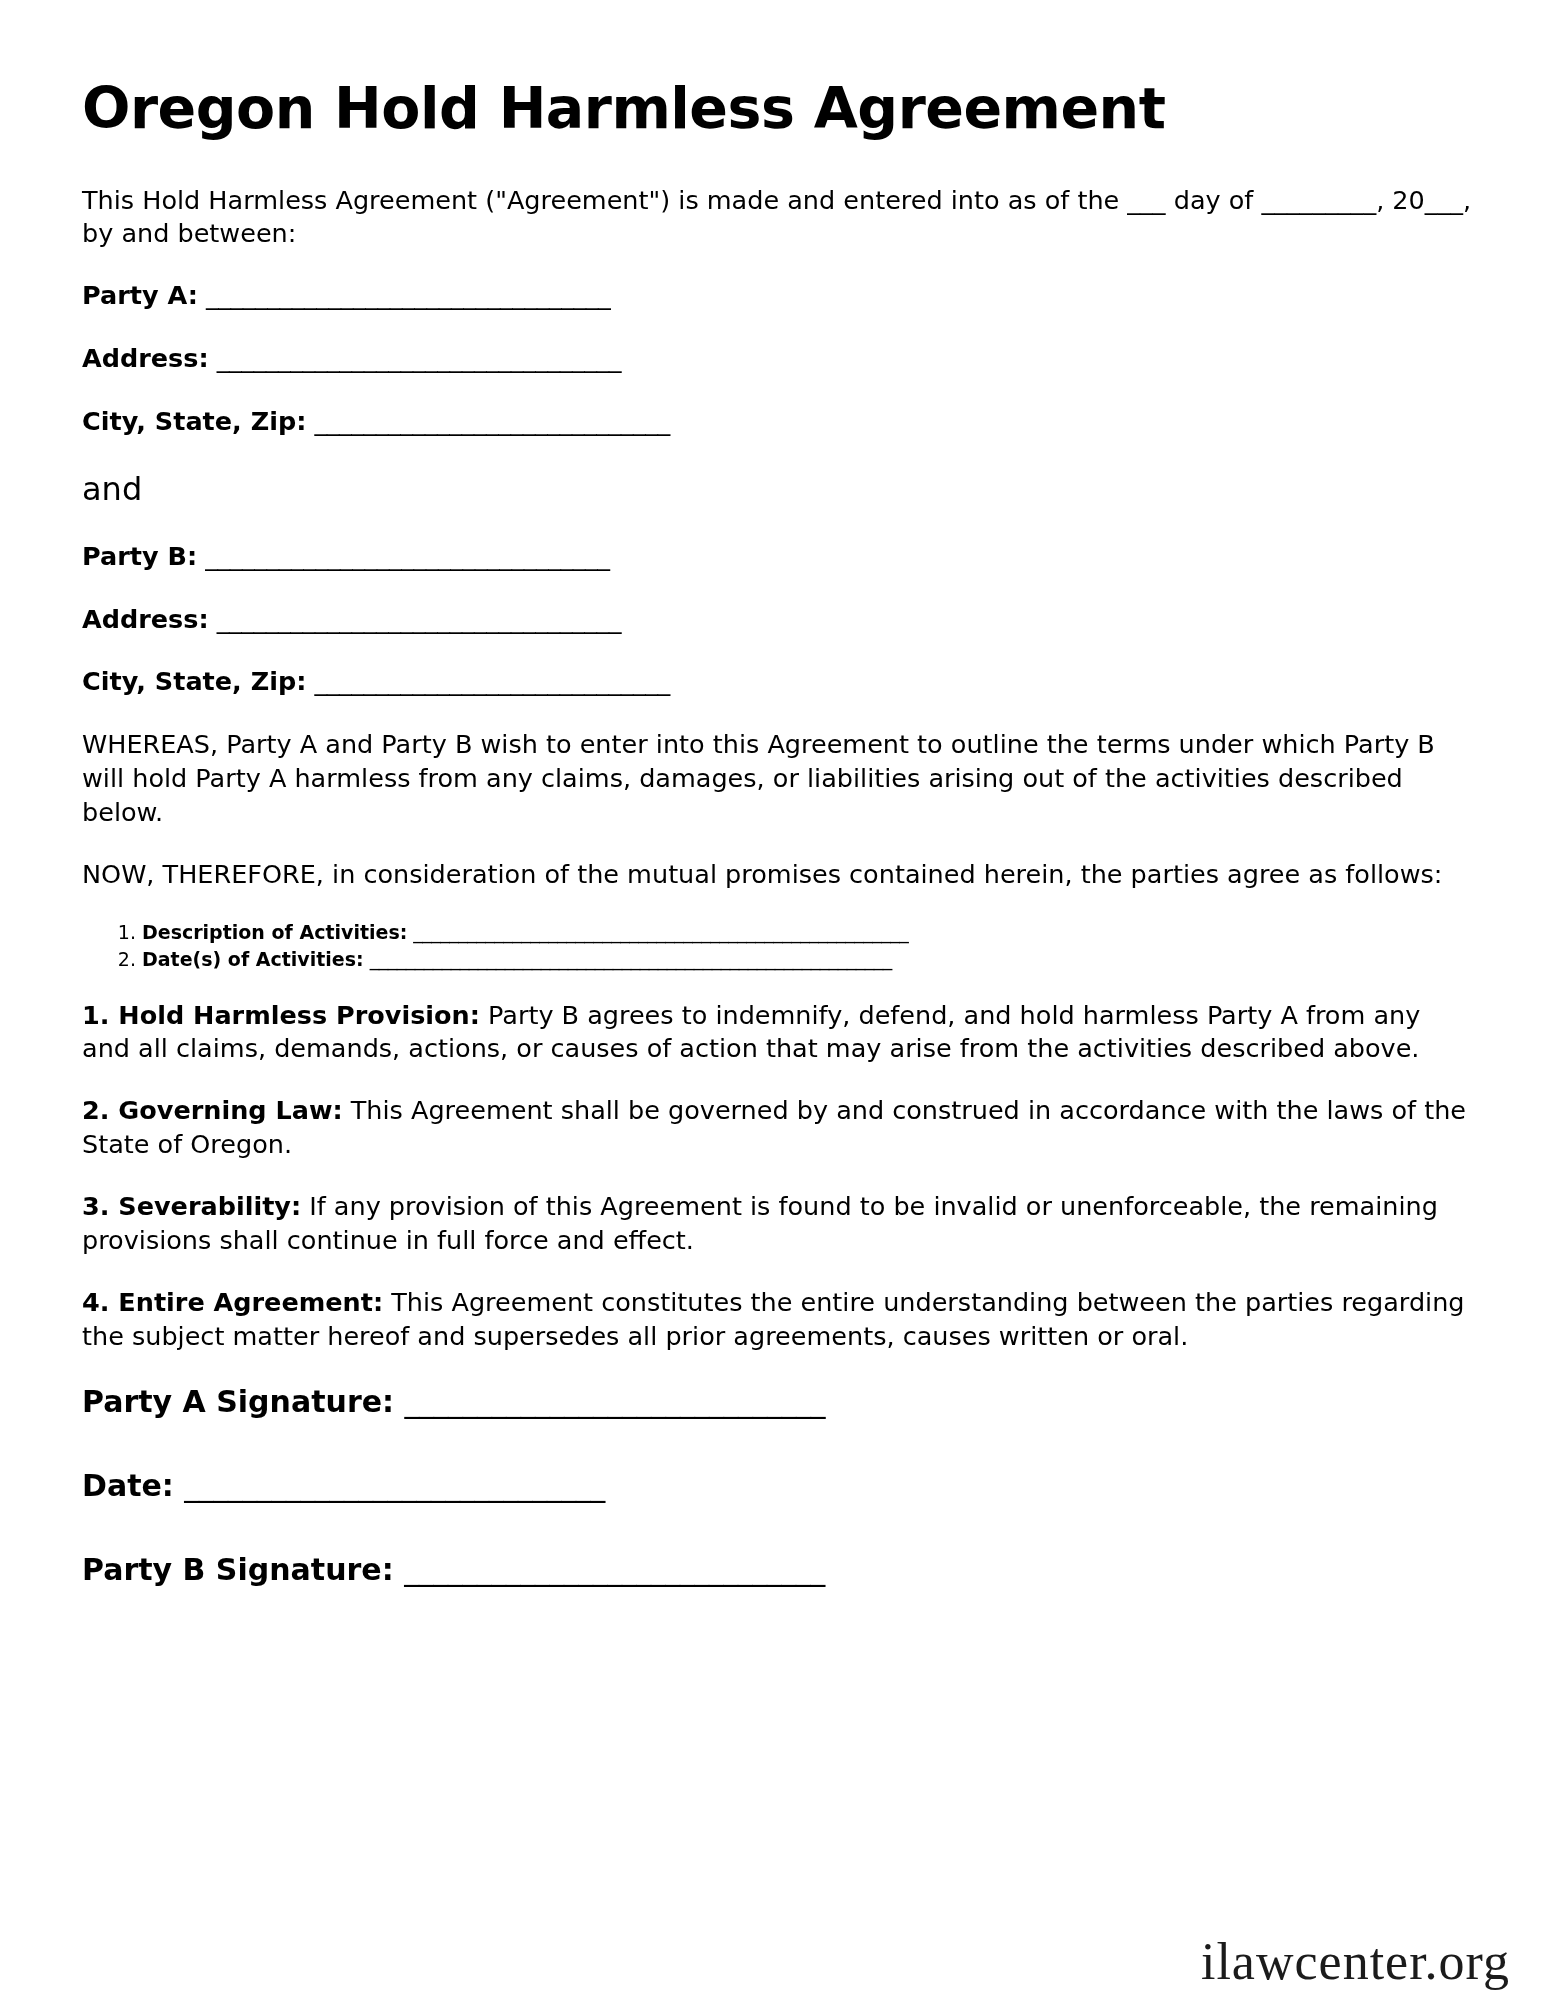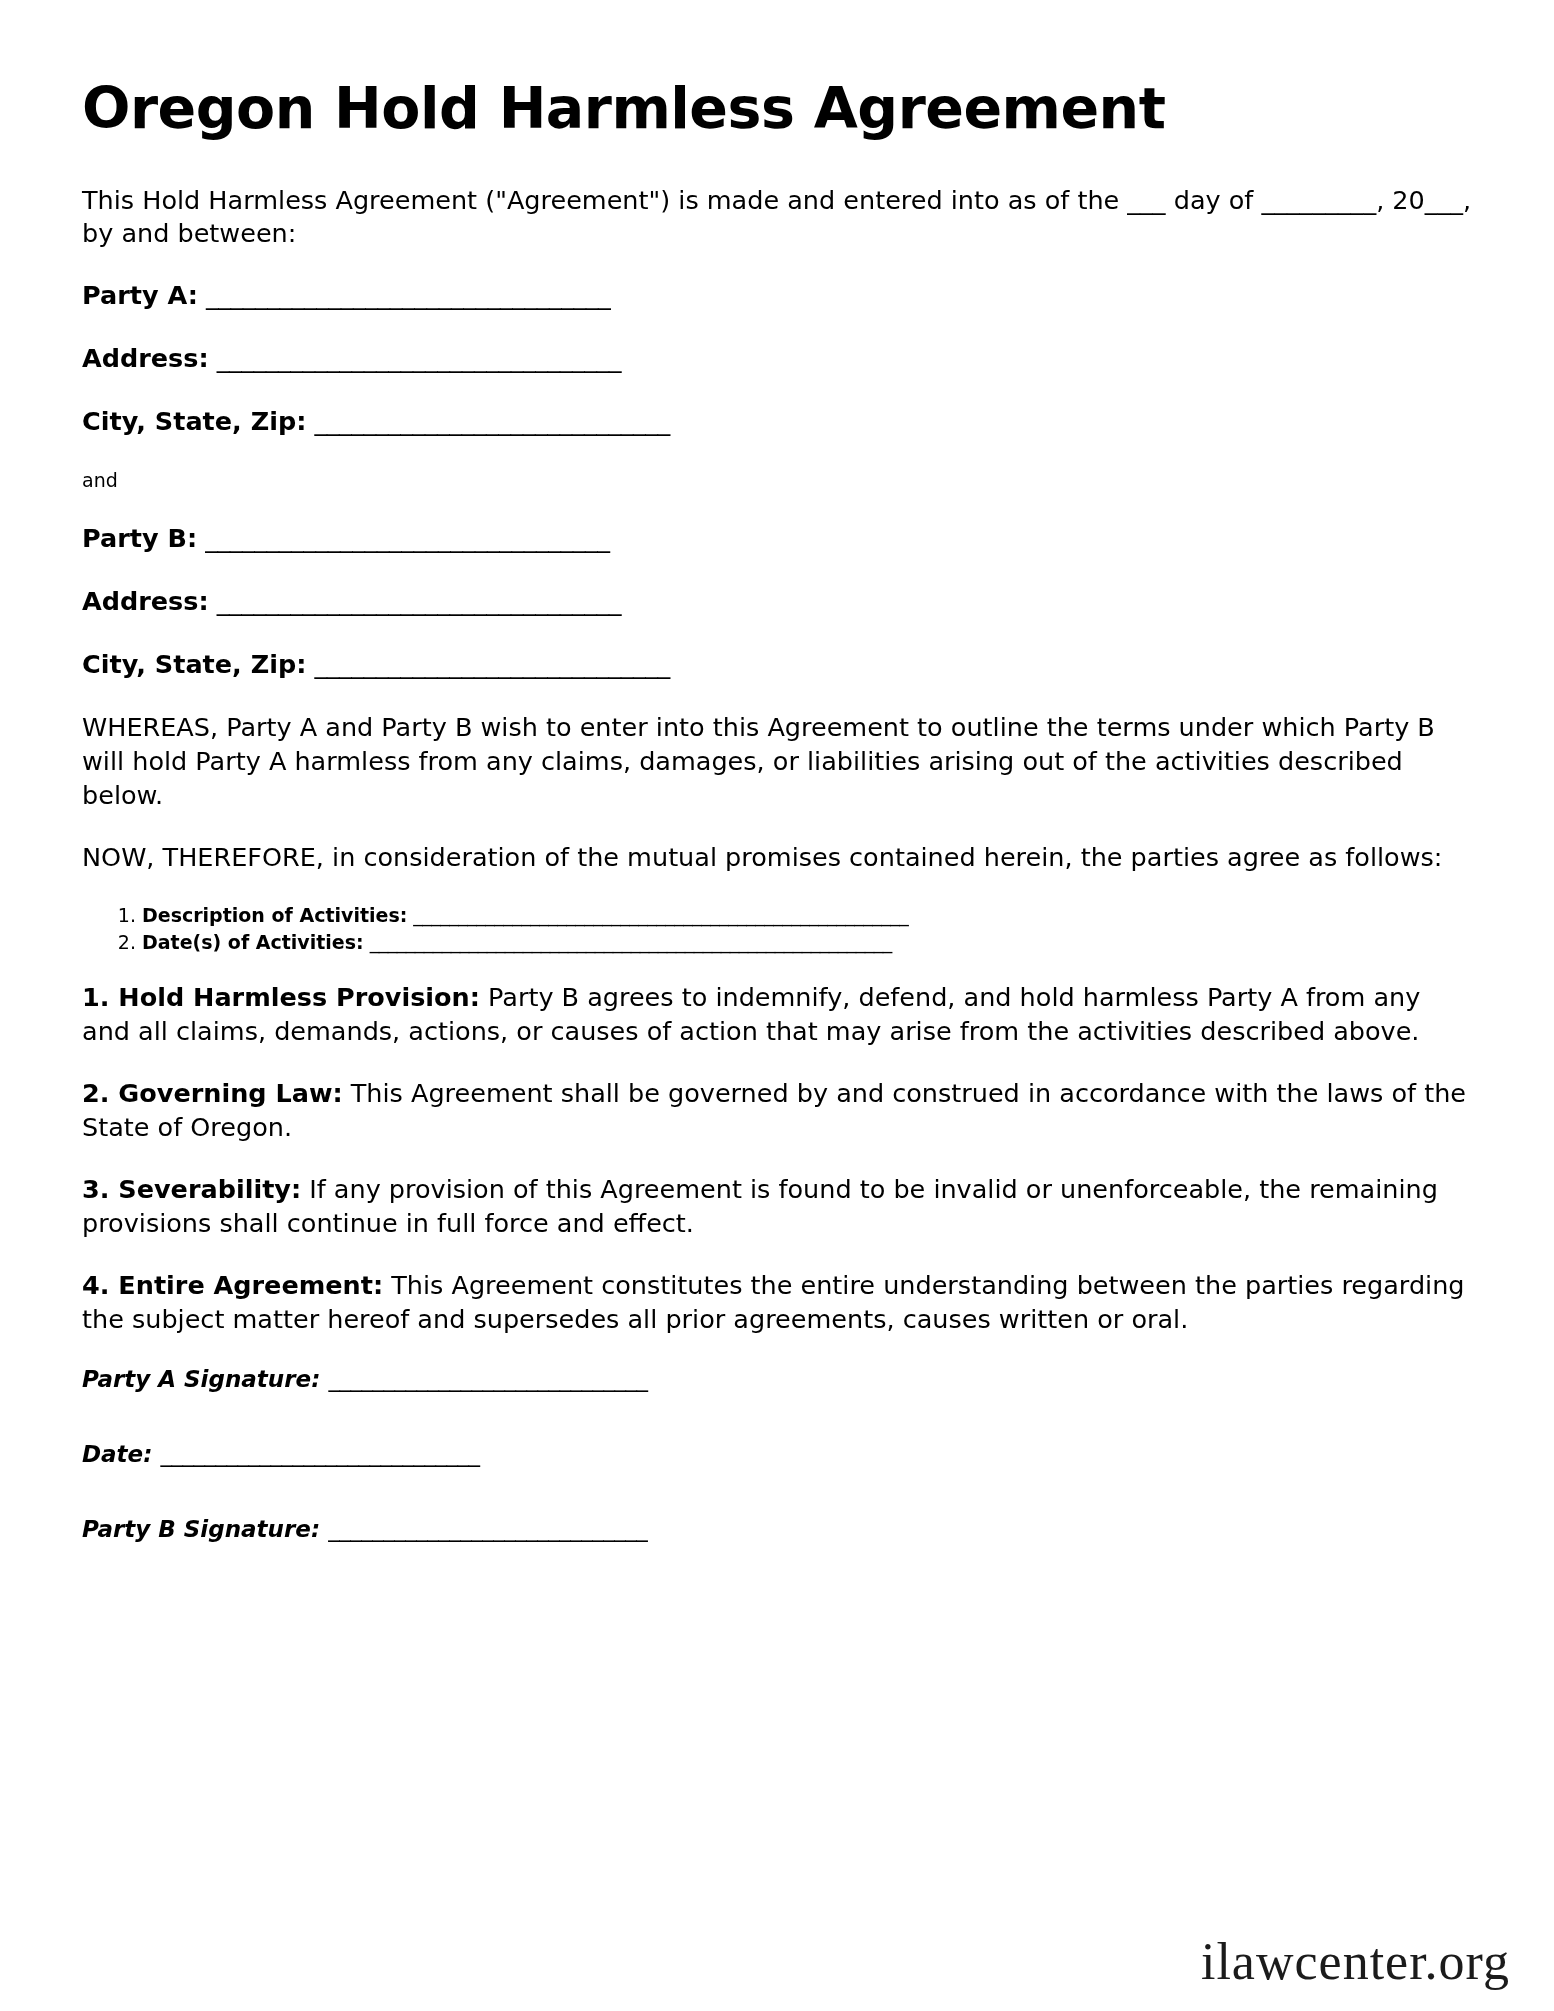--- a/index.html
+++ b/index.html
@@ -46,45 +46,44 @@
   }
   .field-label {
     font-weight: bold;
   }
   .blank {
     font-weight: normal;
     letter-spacing: -0.5px;
     text-align: right;
   }
   .plain-line {
-    font-size: 19px;
+    font-size: 32px;
     line-height: 1.33;
     margin: 4px 0 29px 0;
   }
   ol.activities {
     margin: 0 0 26px 0;
     padding-left: 60px;
     font-size: 19px;
     line-height: 1.33;
   }
   ol.activities li {
     margin: 0 0 2px 0;
     white-space: nowrap;
   }
   ol.activities li .lbl { font-weight: bold; }
   .provision { margin-bottom: 28px; }
   .provision b { font-weight: bold; }
   .sig-block { margin-top: 2px; }
   .sig-line {
-    font-size: 23px;
+    font-size: 30px;
     line-height: 1.33;
     font-weight: bold;
     margin: 0 0 44px 0;
     white-space: nowrap;
-    font-style: italic;
   }
   .watermark {
     position: absolute;
     right: 44px;
     bottom: 20px;
     font-family: Liberation Serif, serif;
     font-size: 52px;
     letter-spacing: 1px;
     color: #1b1b1b;
     white-space: nowrap;

